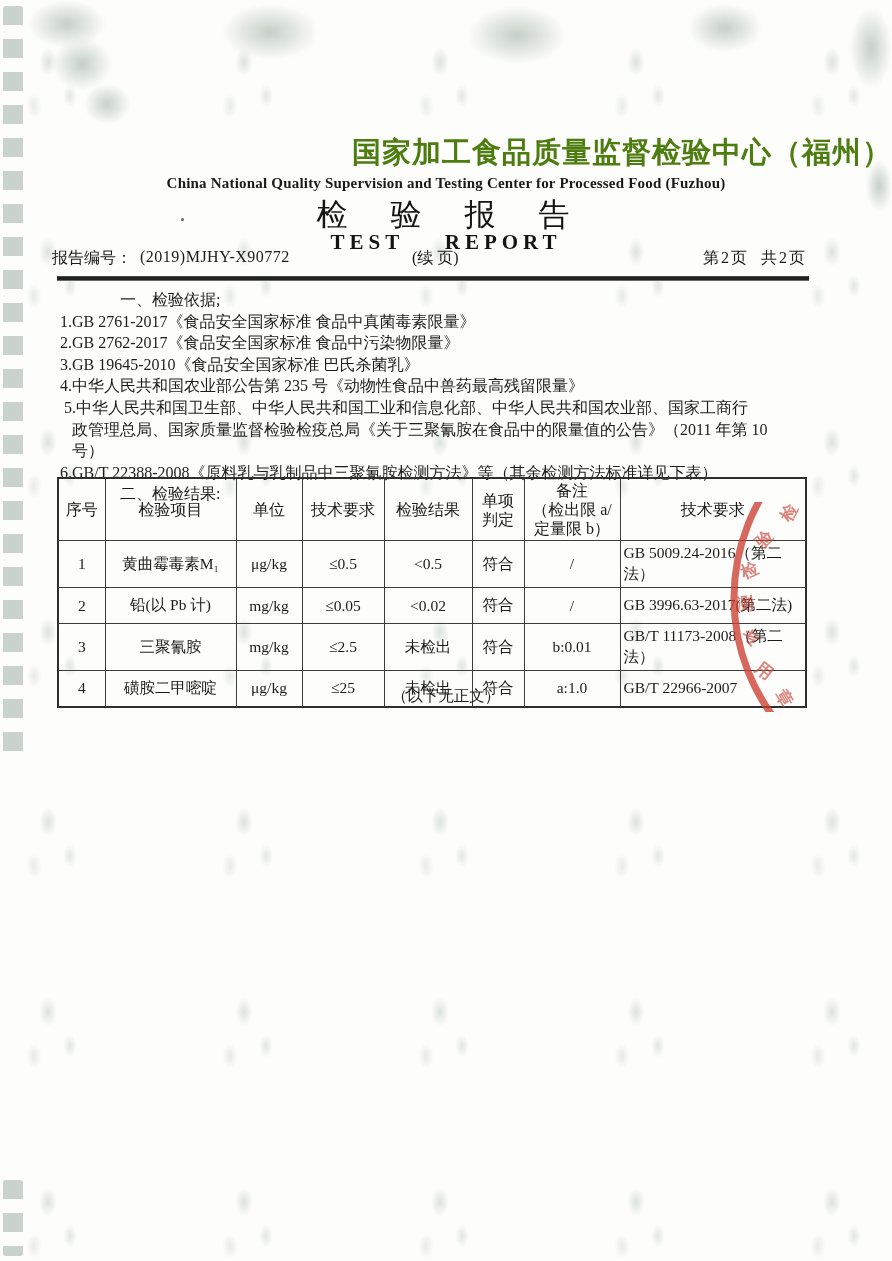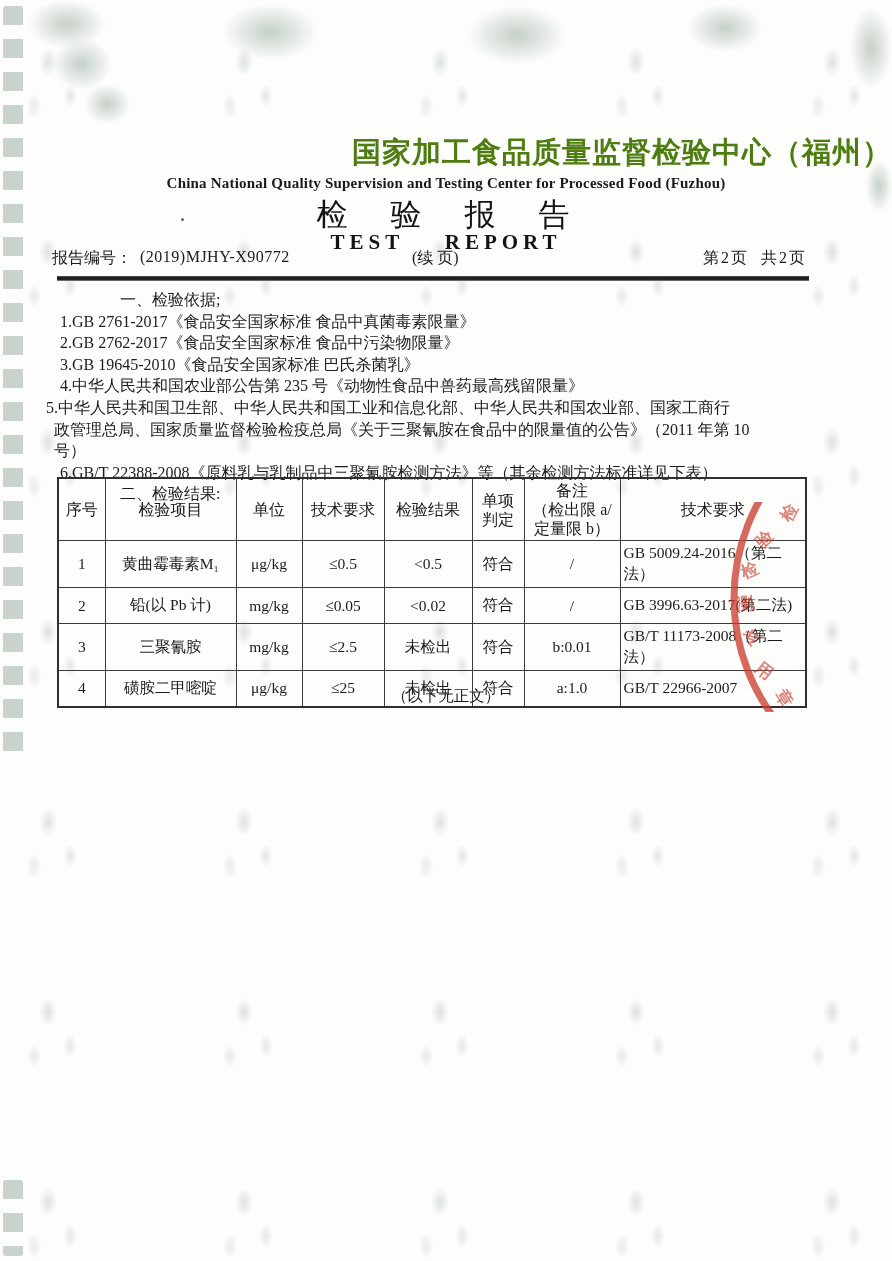--- a/index.html
+++ b/index.html
@@ -46,21 +46,21 @@
   .meta .cont{position:absolute;left:392px;margin-left:20px;}
   .meta .pg{position:absolute;left:703px;letter-spacing:2px;white-space:pre;}
   .rule{position:absolute;top:276px;left:57px;width:752px;height:5px;
     background:linear-gradient(180deg,#5a5a5a 0%,#191919 35%,#242424 70%,#8a8a8a 100%);}
 
   
   .basis{position:absolute;top:289px;left:0;width:892px;font-size:16px;line-height:21.6px;}
   .basis p{margin:0;white-space:pre-line;}
   .basis .heading{margin-left:120px;}
   .basis .item{margin-left:60px;}
-  .basis .item-wrap{margin-left:54px;text-indent:-8px;}
+  .basis .item-wrap{margin-left:72px;text-indent:-8px;}
 
   
   table.results{position:absolute;top:477px;left:57px;width:748px;
     border-collapse:collapse;table-layout:fixed;border:2px solid #2f2f2f;}
   table.results th,table.results td{
     border:1px solid #3c3c3c;text-align:center;vertical-align:middle;
     padding:2px 3px;font-weight:normal;color:#1a1a1a;overflow:hidden;}
   table.results th{font-size:16px;white-space:pre-line;line-height:19px;}
   table.results td{font-size:15.5px;}
   table.results thead tr{height:59px;}

